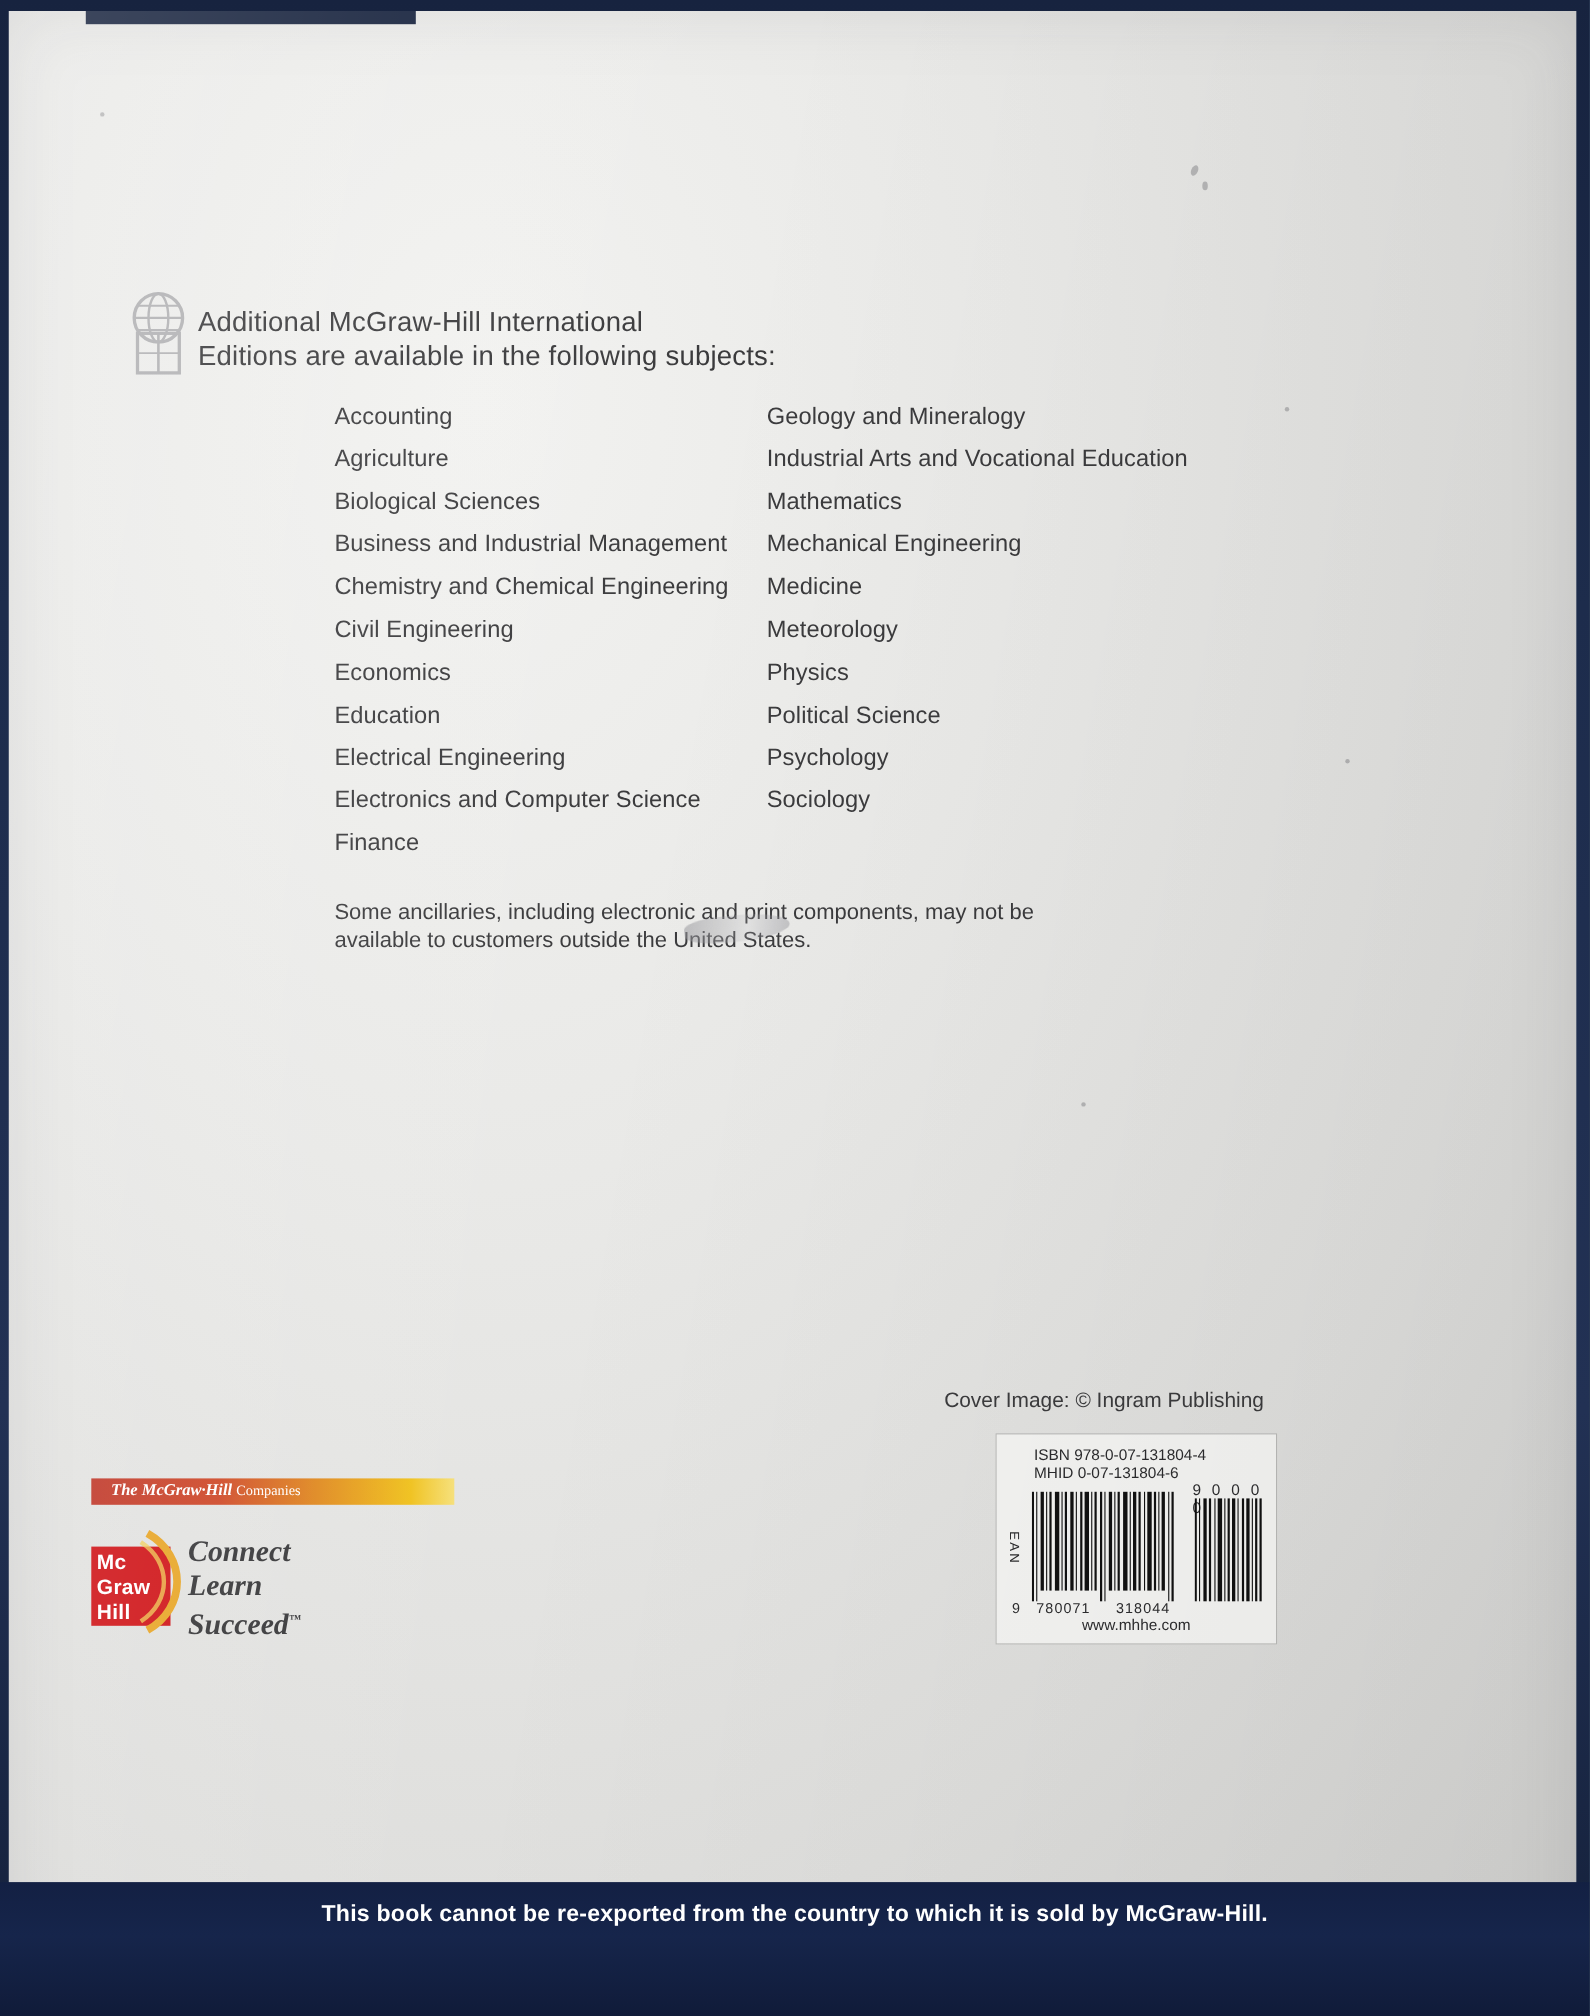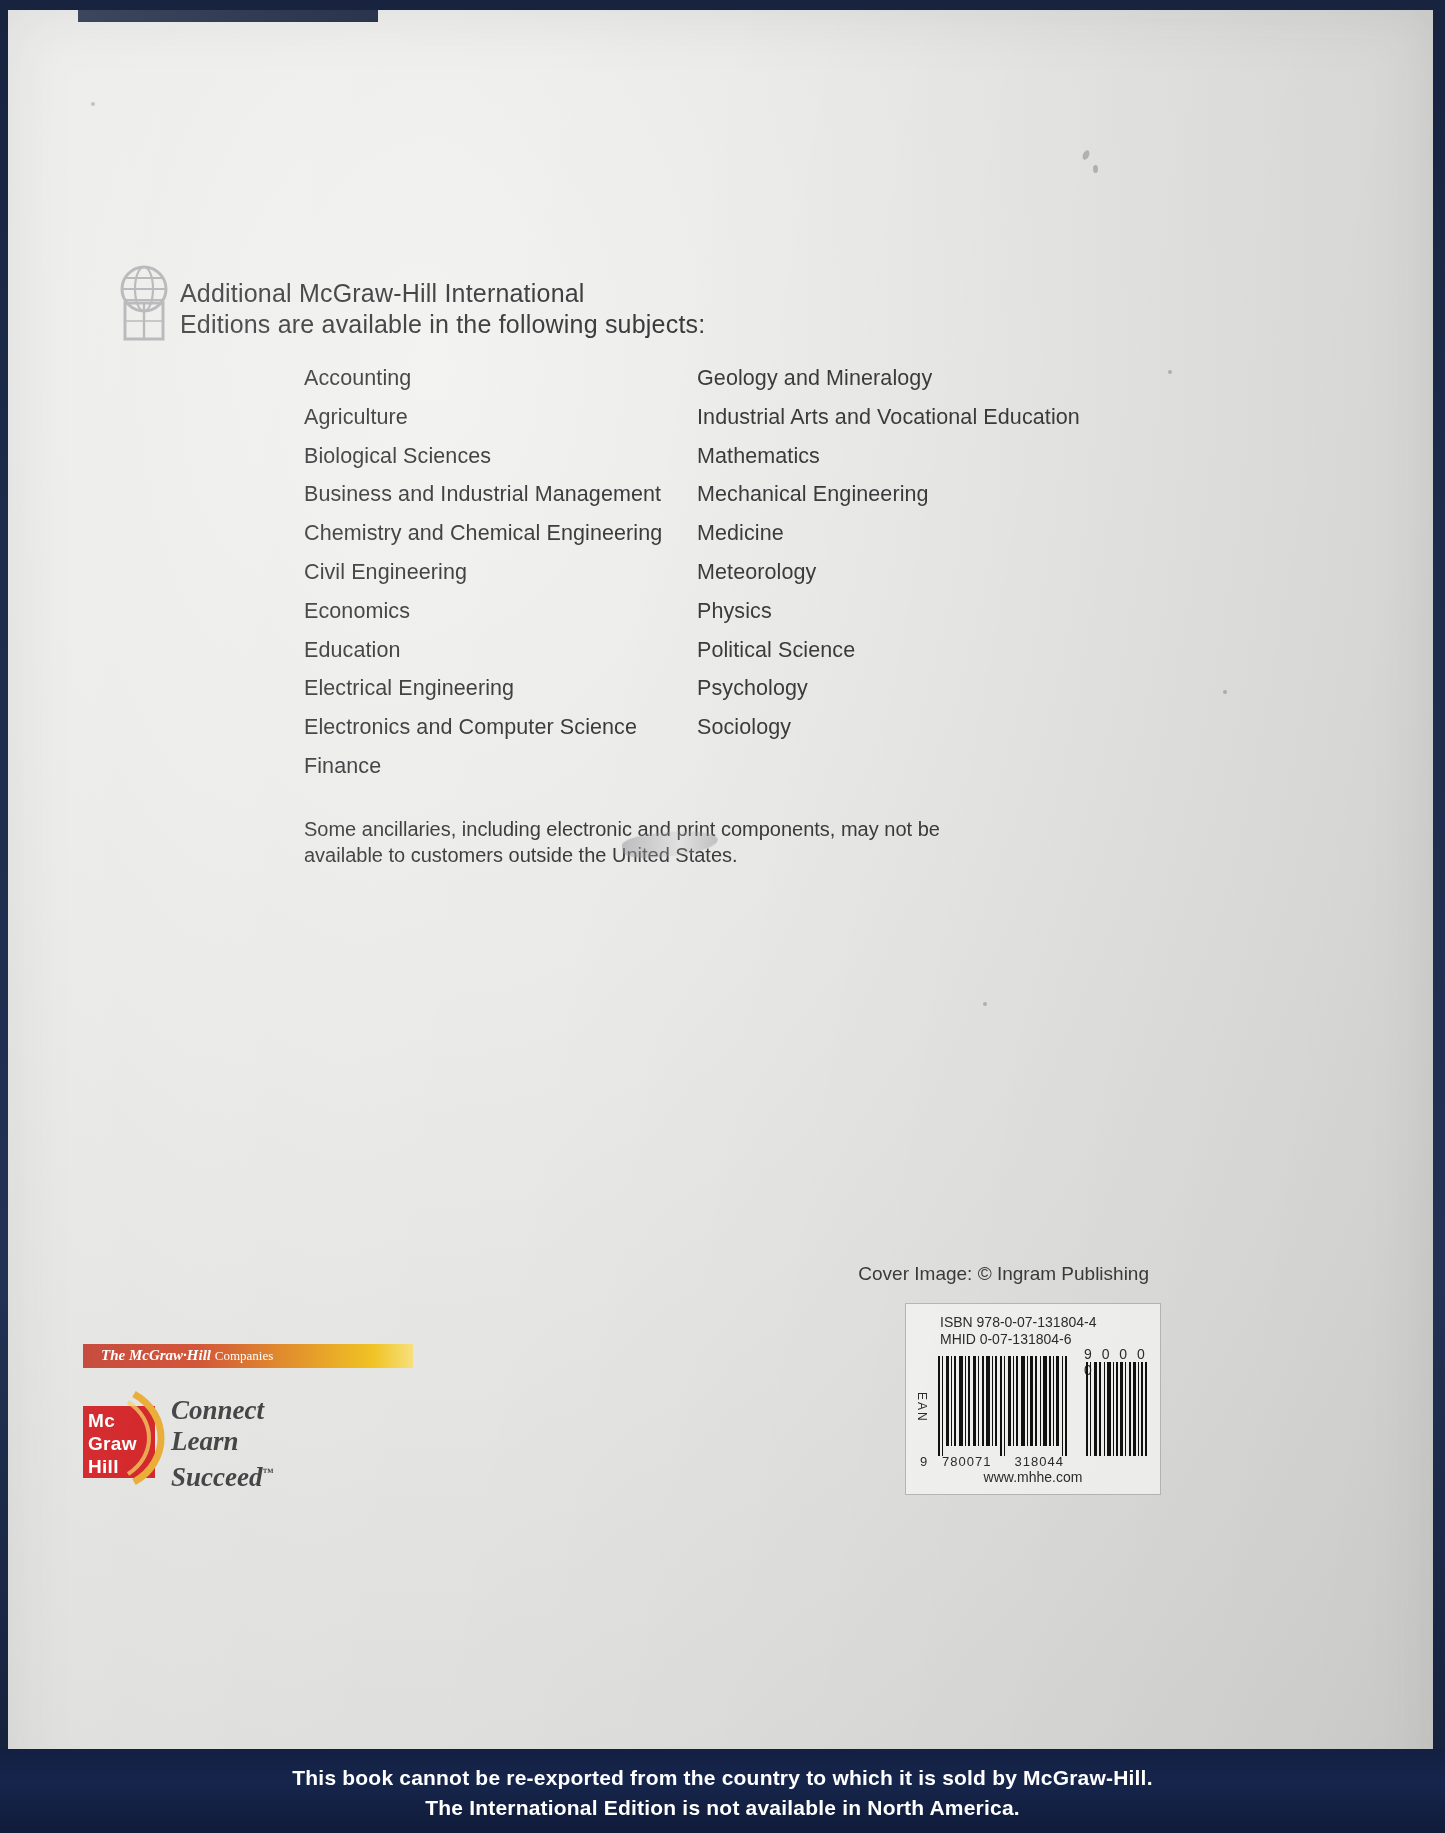--- a/index.html
+++ b/index.html
@@ -257,21 +257,21 @@
     font-size: 14px;
     color: #2c2c2e;
   }
 
   
   .banner {
     position: absolute;
     left: 0;
     right: 0;
     bottom: 0;
-    height: 84px;
+    height: 122px;
     background: linear-gradient(180deg, #132043 0%, #16254b 40%, #101b39 100%);
     color: #ffffff;
     text-align: center;
     font-weight: bold;
     font-size: 21px;
     line-height: 1.45;
     padding-top: 14px;
     box-sizing: border-box;
     letter-spacing: 0.2px;
   }
@@ -435,14 +435,13 @@
   <div class="speck" style="left:1075px; top:140px; width:6px; height:10px; transform:rotate(25deg);"></div>
   <div class="speck" style="left:1085px; top:155px; width:5px; height:8px;"></div>
   <div class="speck" style="left:1160px; top:360px; width:4px; height:4px;"></div>
   <div class="speck" style="left:1215px; top:680px; width:4px; height:4px;"></div>
   <div class="speck" style="left:975px; top:992px; width:4px; height:4px;"></div>
   <div class="speck" style="left:83px; top:92px; width:4px; height:4px;"></div>
 </div>
 
 <div class="banner">
   <div>This book cannot be re-exported from the country to which it is sold by McGraw-Hill.</div>
-  <div>The International Edition is not available in North America.</div>
 </div>
 
 </body></html>

